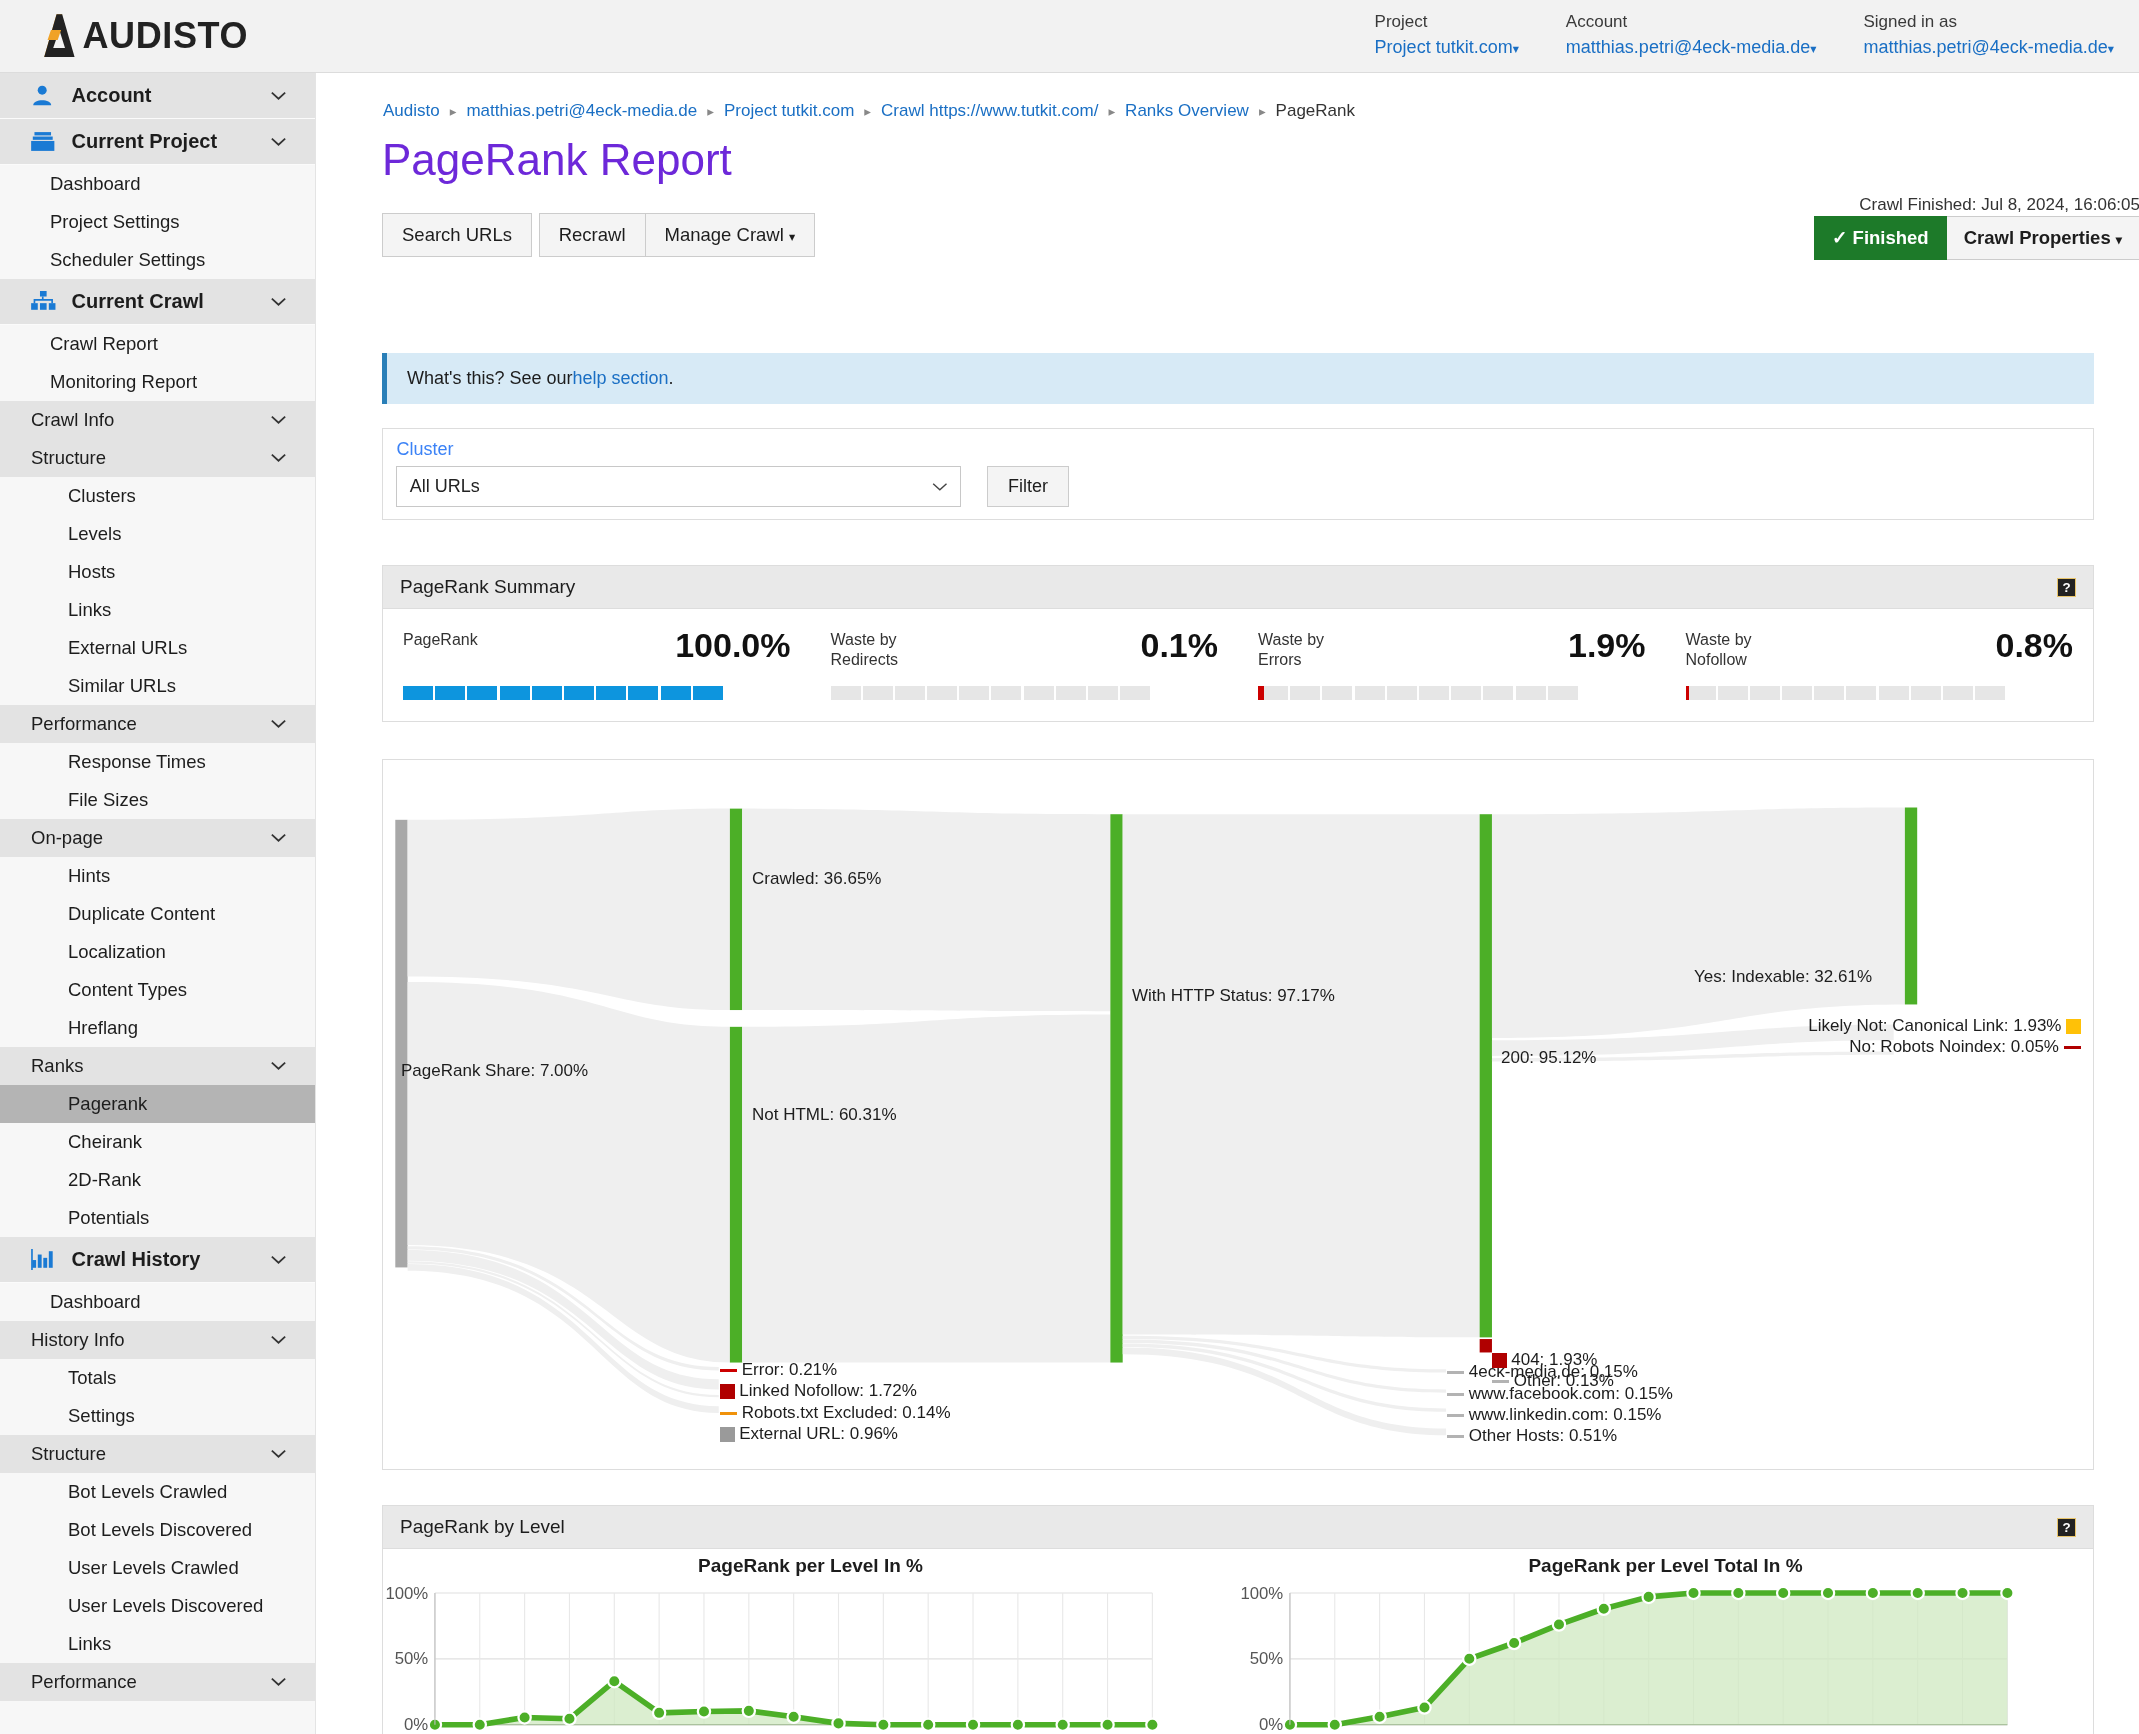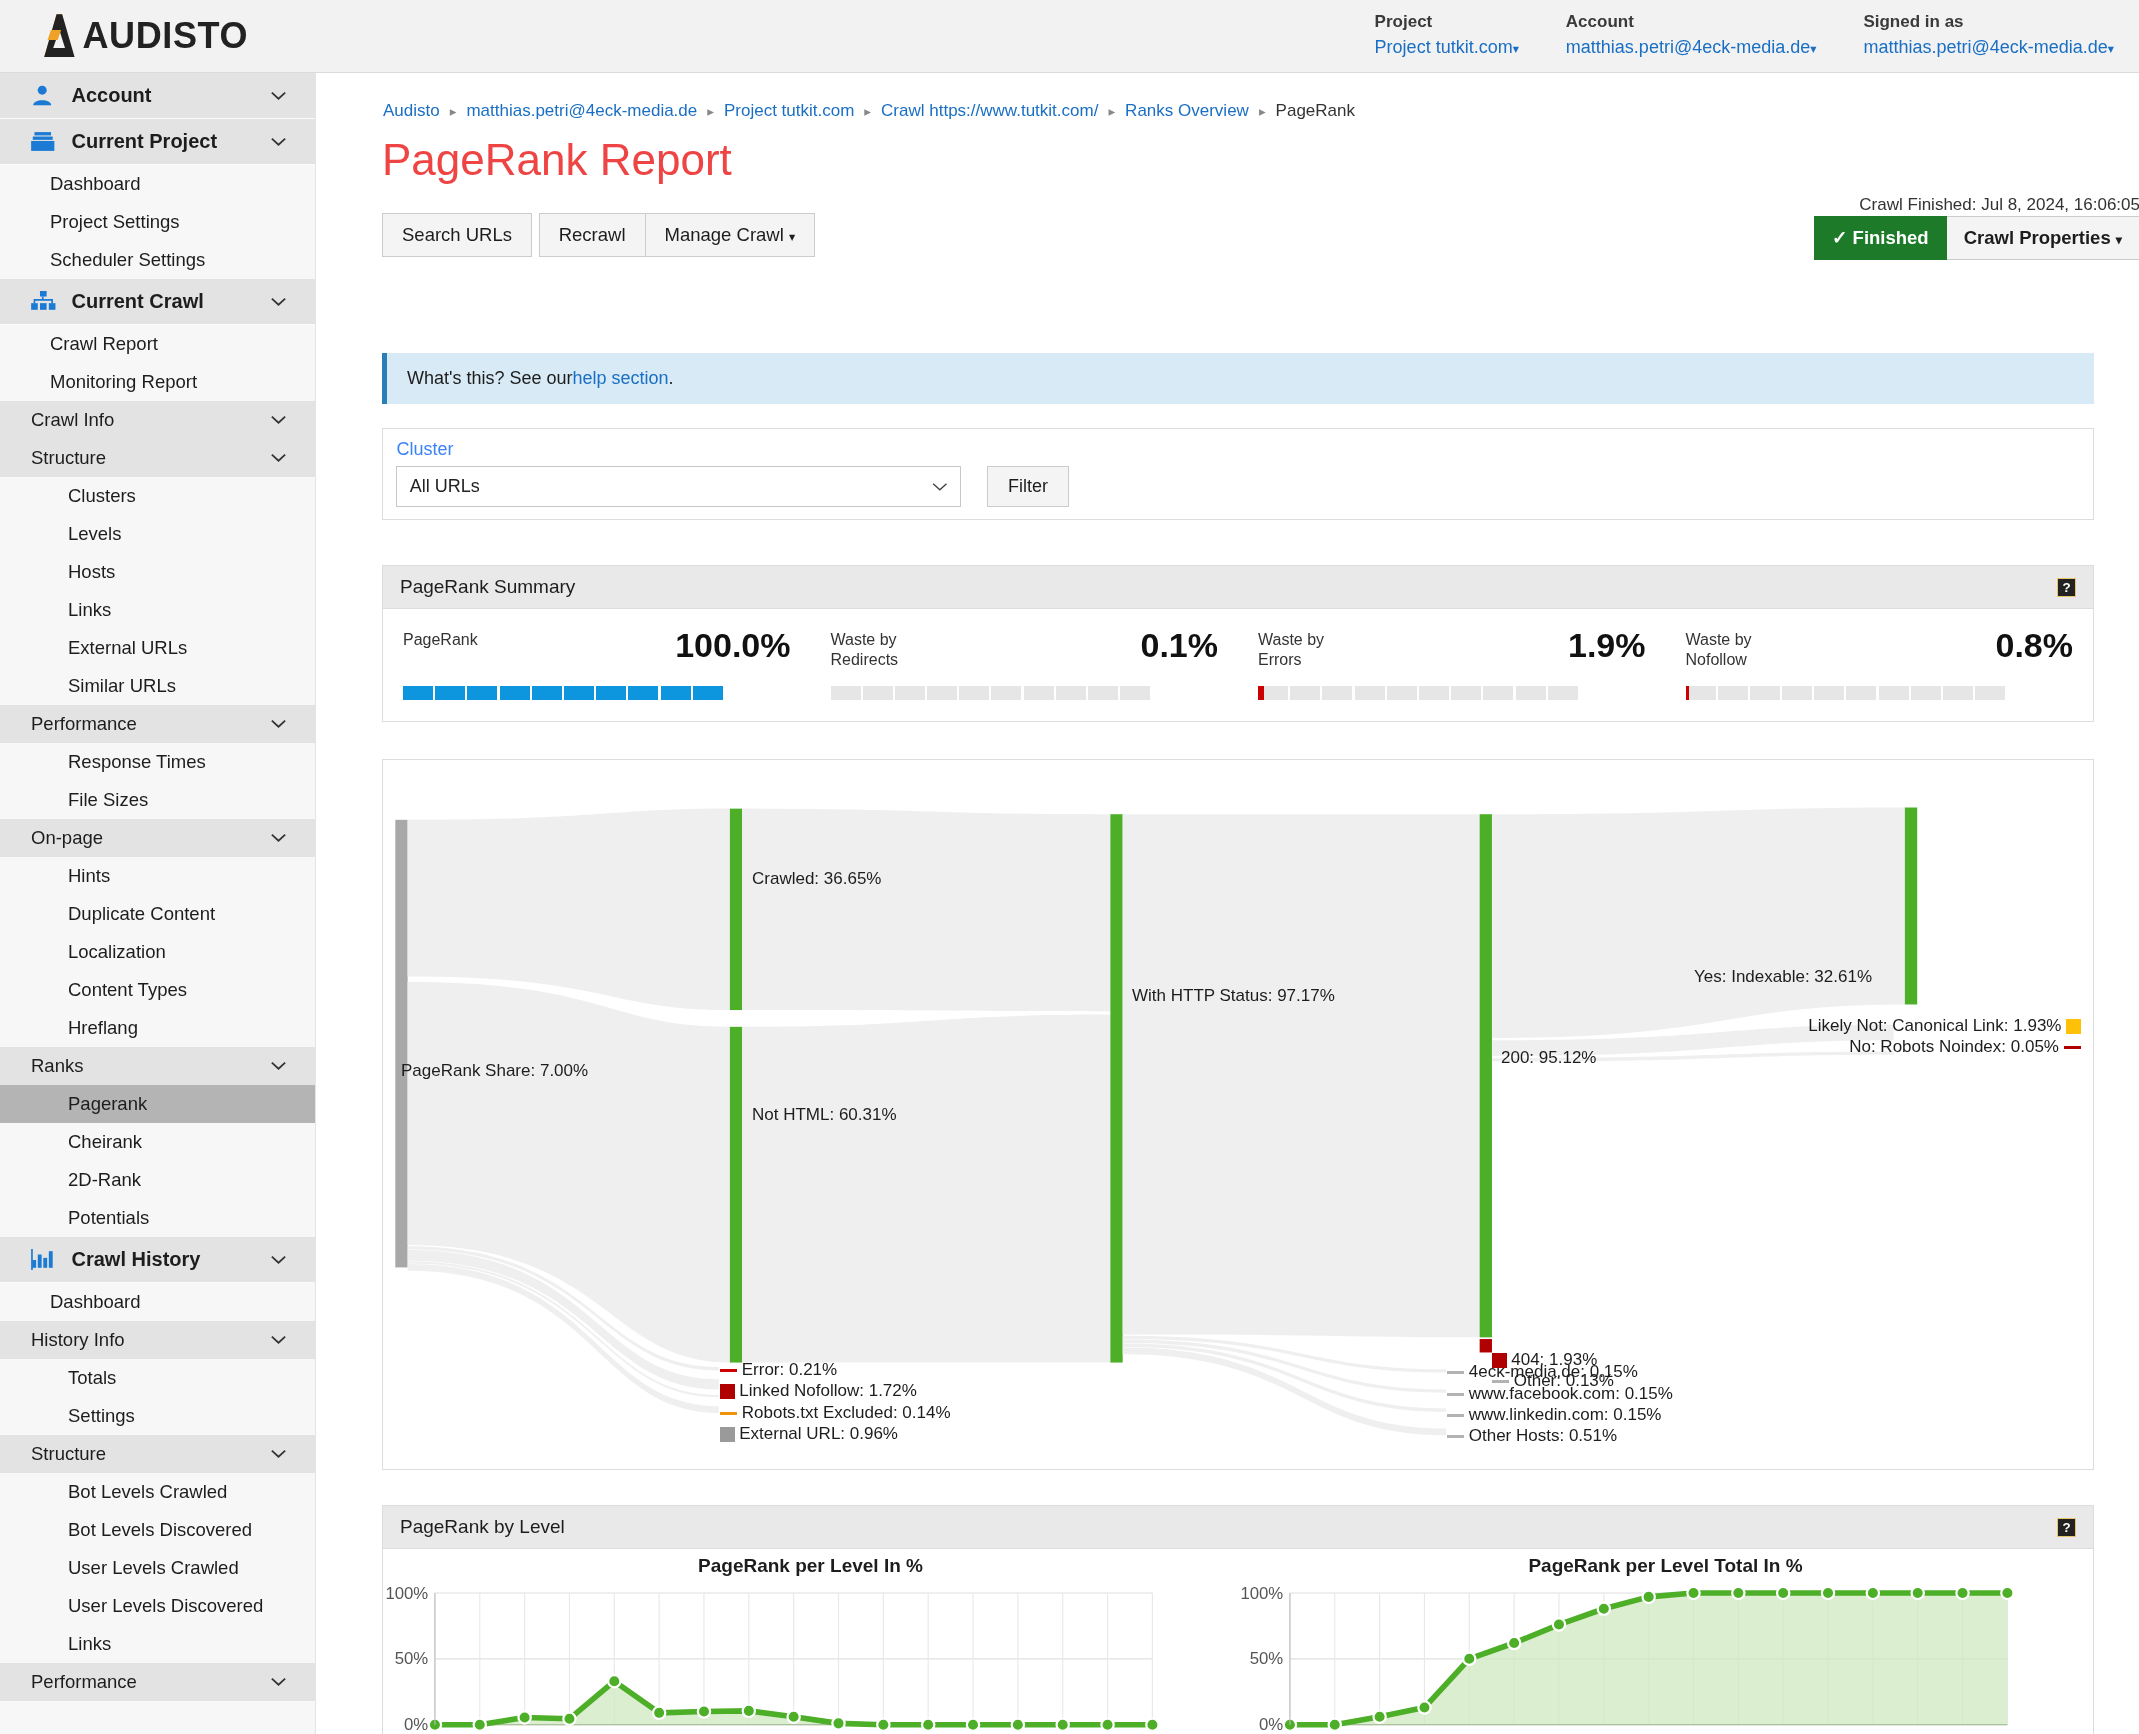--- a/index.html
+++ b/index.html
@@ -15,21 +15,21 @@
   
   .topbar{
     position:absolute; left:0; top:0; width:2140px; height:73px;
     background:#f2f2f2; border-bottom:1.1px solid #dcdcdc;
   }
   .logo{ position:absolute; left:34px; top:13.4px; display:flex; align-items:center; gap:4.5px;}
   .logo svg{ display:block; }
   .logo-text{ font-size:36px; font-weight:bold; letter-spacing:0.6px; color:#222; }
   .hdr-cols{ position:absolute; right:26px; top:12.3px; display:flex; gap:47px; }
   .hdr-col{ display:flex; flex-direction:column; gap:4.5px; }
-  .hdr-lbl{ font-size:17px; color:#3a3a3a;font-weight:bold; }
+  .hdr-lbl{ font-size:17px; color:#3a3a3a; }
   .hdr-val{ font-size:18px; color:#1a6fc4; cursor:pointer; white-space:nowrap;}
   .caret{ font-size:12.3px; }
 
   
   .sidebar{
     position:absolute; left:0; top:73px; width:316px; height:1662px;
     background:#f7f7f7; border-right:1.1px solid #e4e4e4; overflow:hidden;
   }
   .nav-top{ background:#e3e3e3; display:flex; align-items:center; height:46px;
             padding:0 28px 0 31px; border-bottom:1.1px solid #fbfbfb; cursor:pointer;}
@@ -44,21 +44,21 @@
   .nav-item.active{ background:#b4b4b4; }
   .chev{ width:17px; height:10px; flex:0 0 auto; }
 
   
   .main{ position:absolute; left:316px; top:73px; width:1824px; height:1662px; background:#fff;}
   .breadcrumb{ position:absolute; left:67px; top:28px; font-size:17px; color:#1a6fc4;
                display:flex; align-items:center; gap:0; white-space:nowrap;}
   .breadcrumb .bc{ cursor:pointer; }
   .breadcrumb .bc.last{ color:#333; cursor:default;}
   .breadcrumb .sep{ color:#888; margin:0 10px; font-size:13.4px;}
-  .page-title{ position:absolute; left:66px; top:62px; font-size:44px; color:#ef4444; }
+  .page-title{ position:absolute; left:66px; top:62px; font-size:44px; color:#6d28d9; }
 
   .btnbar{ position:absolute; left:66px; top:140px; display:flex; }
   .btn{ background:#f4f4f4; border:0.6px solid #ccc; font-size:18.5px; color:#1d1d1d;
         padding:10px 19px; cursor:pointer; white-space:nowrap;}
   .btn + .btn{ margin-left:6.7px; }
   .btn.joined{ margin-left:0; border-left:none;}
 
   .crawl-finished{ position:absolute; right:0px; top:122px; font-size:17px; color:#333; }
   .statusbar{ position:absolute; right:0px; top:143px; display:flex;}
   .btn-green{ background:#1d7a29; color:#fff; border:0.6px solid #1d7a29;

